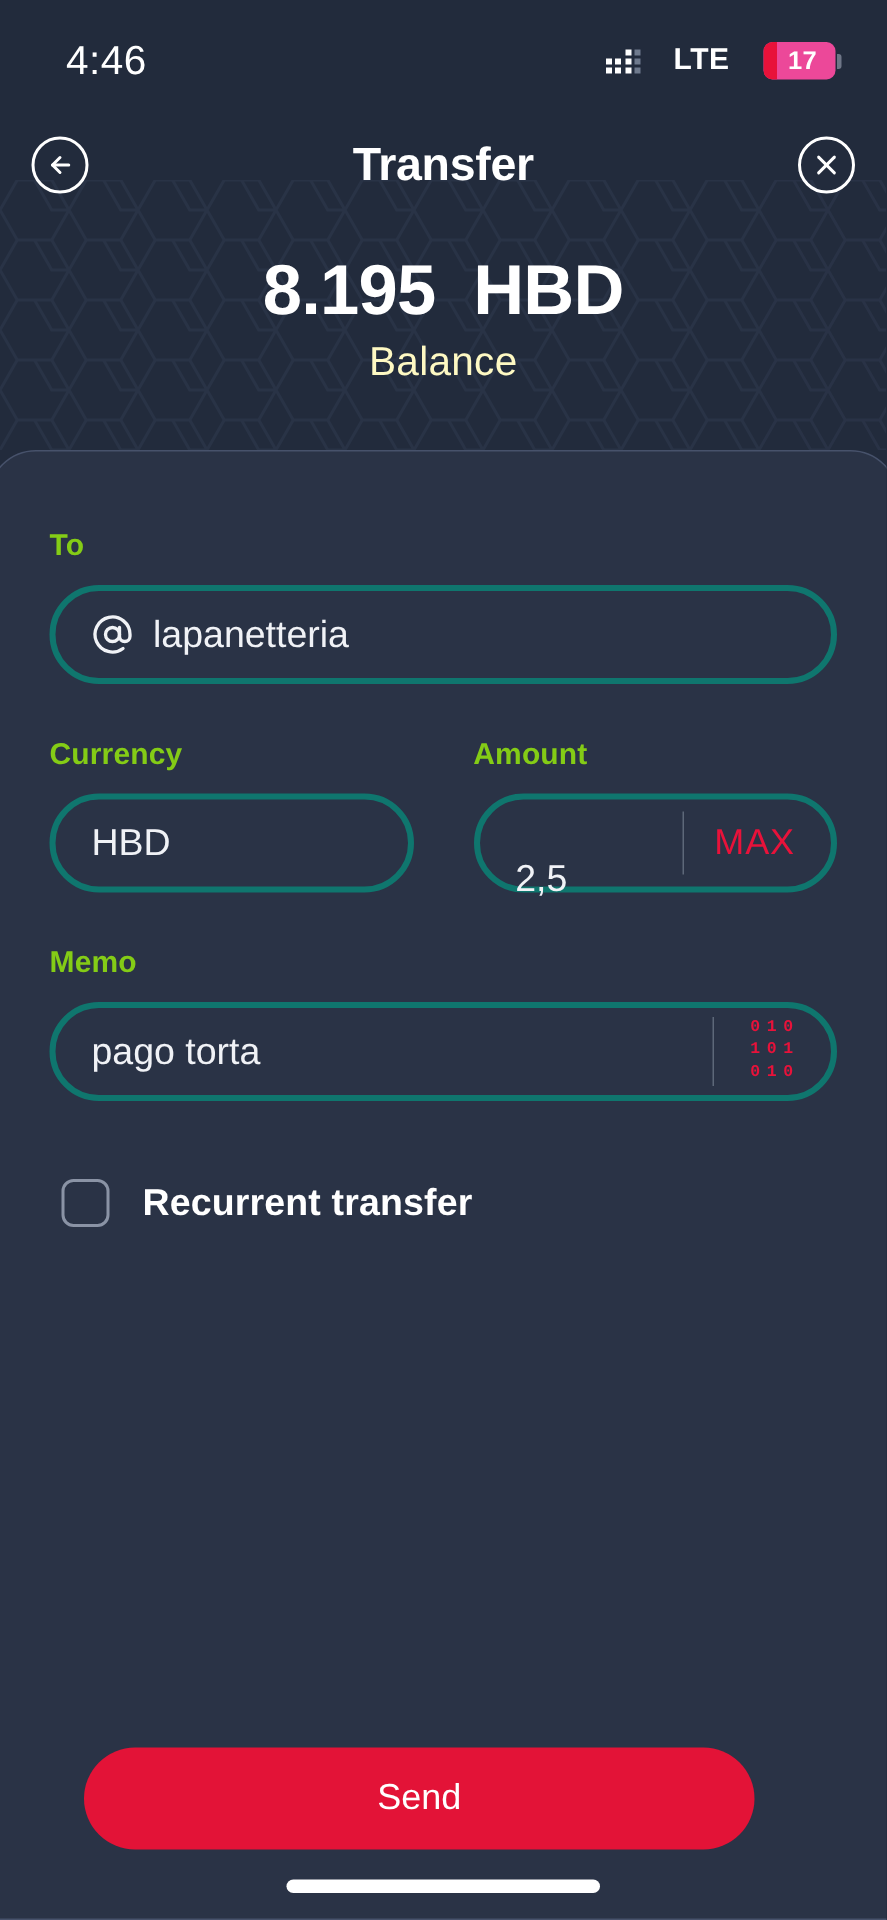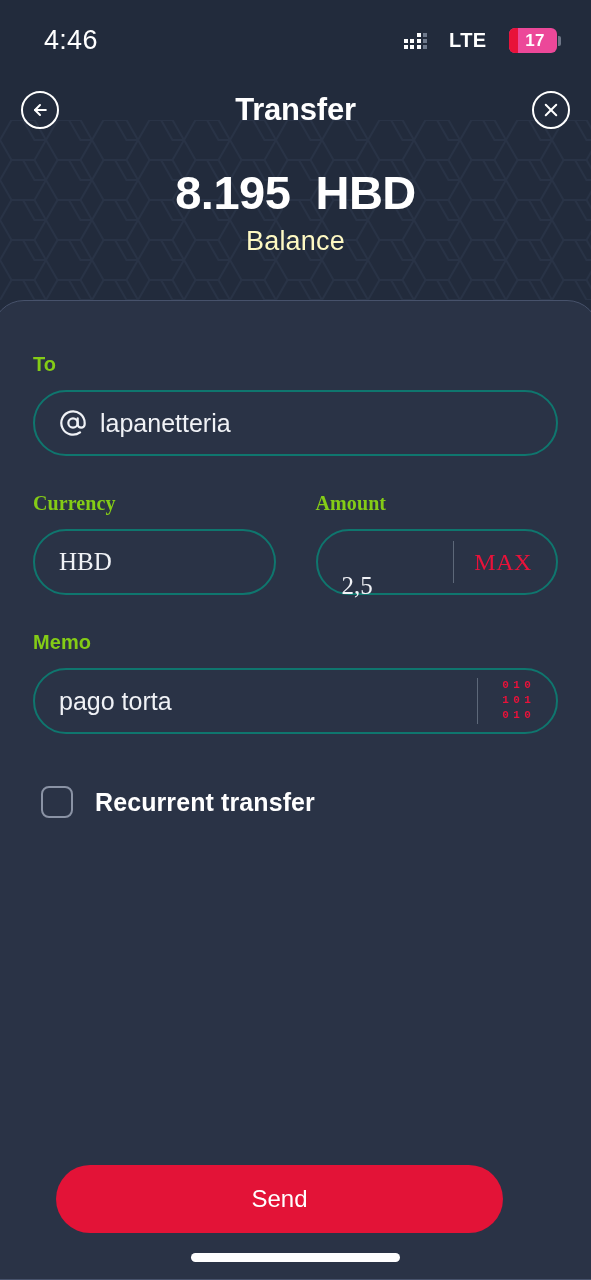--- a/index.html
+++ b/index.html
@@ -78,27 +78,27 @@
     border:1px solid #47526b;
     border-radius:32px 32px 0 0;
     padding:52px 40px 0 40px;
     z-index:4;
   }
   .field-label {
     color:#84cc16; font-size:20px; font-weight:700; letter-spacing:.1px;
     margin-bottom:14px;
   }
   .input-box {
-    height:66px; border:2px solid #0f766e; border-radius:33px;
+    height:66px; border:4px solid #0f766e; border-radius:33px;
     display:flex; align-items:center; padding:16px 24px; background:transparent;
   }
   .input-text { color:#f0f2f6; font-size:25px; font-weight:400; }
   .at-icon { margin-right:13px; display:flex; align-items:center; }
 
-  .row2 { display:flex; gap:40px; margin-top:36px;font-family:Liberation Serif, serif; }
+  .row2 { display:flex; gap:40px; margin-top:36px; }
   .col { flex:1; min-width:0; }
   .max-divider { width:1px; height:42px; background:#5d6879; margin-right:20px; }
   .max-text { color:#e8123a; font-size:24px; font-weight:500; letter-spacing:.6px; }
   .amount-inner { flex:1; min-width:0;margin-top:48px; }
 
   .memo-wrap { margin-top:36px; }
   .memo-box { padding-right:0; }
   .memo-val { flex:1; }
   .memo-divider { width:1px; height:46px; background:#5d6879; }
   .memo-icon-btn {

